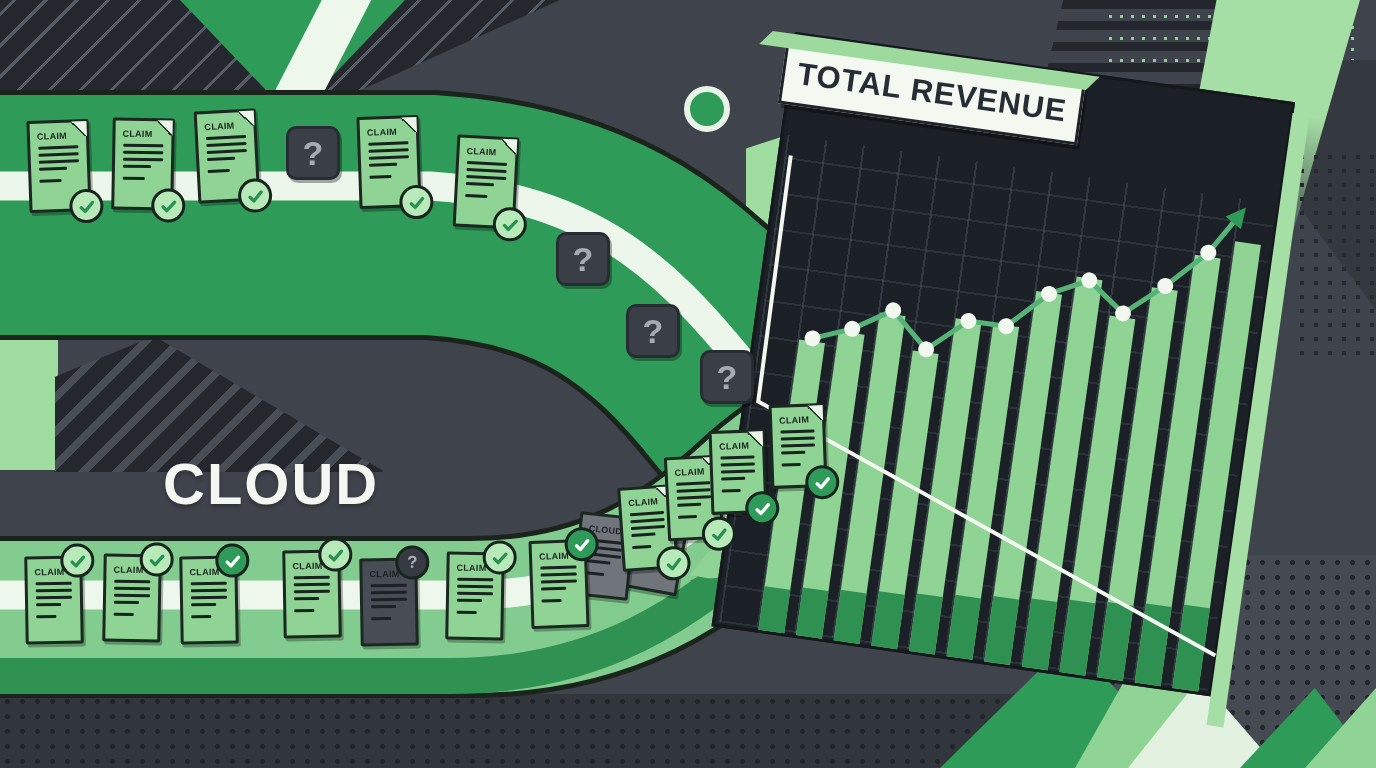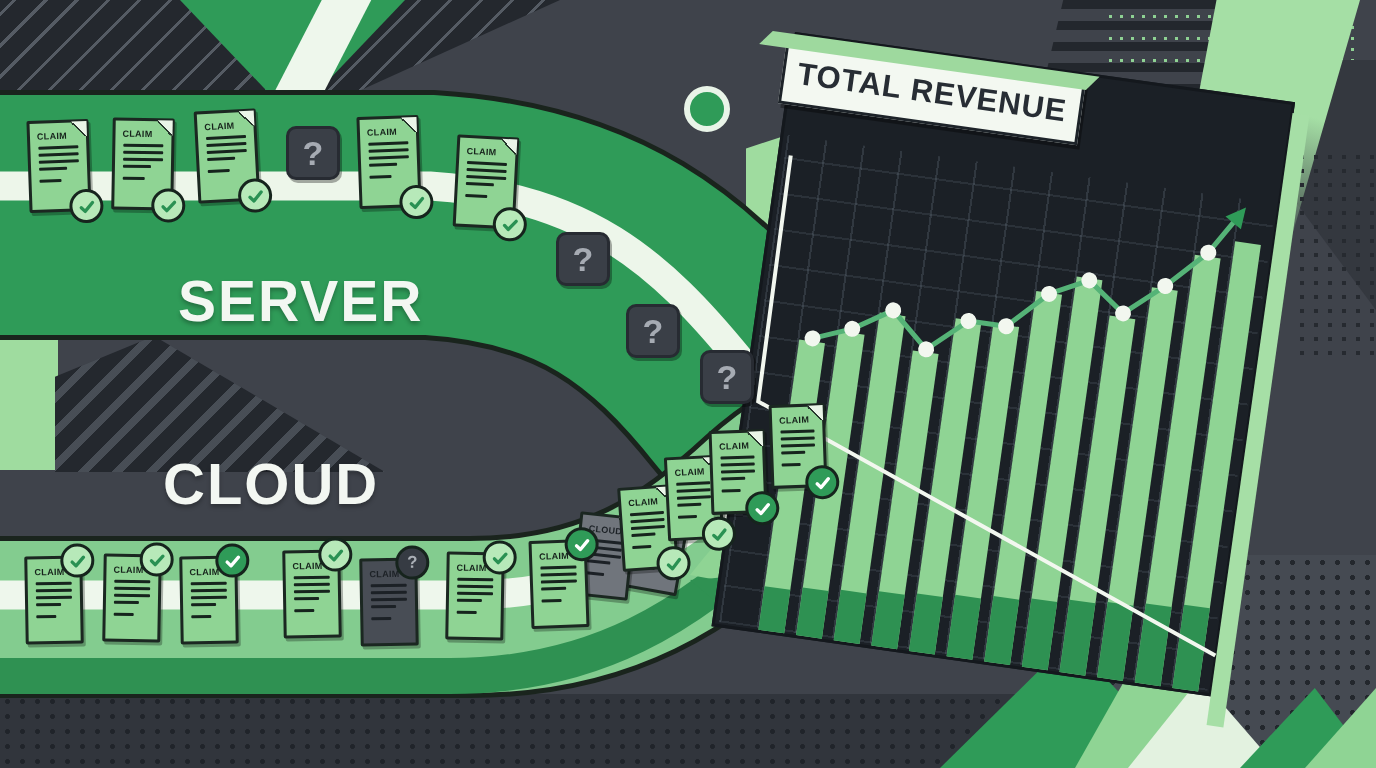--- a/index.html
+++ b/index.html
@@ -195,21 +195,20 @@
         <circle cx="361" cy="230" r="8" fill="#f2f7ef"></circle>
         <circle cx="399" cy="197" r="8" fill="#f2f7ef"></circle>
         <circle cx="437" cy="158" r="8" fill="#f2f7ef"></circle>
       </svg>
     <div class="banner">
       <div class="banner-strip"></div>
       <span class="banner-text">TOTAL REVENUE</span>
     </div>
   </div>
 
-  <div class="abs path-label lbl-server">SERVER</div>
   <div class="abs path-label lbl-cloud">CLOUD</div>
 
 <div class="doc gray" style="left: 628px; top: 508px; width: 56px; height: 84px; transform: rotate(10deg);">
       <span class="fold"></span>
       <span class="doc-title">CLOUD</span>
       <div class="doc-lines">
         <div class="ln"></div>
         <div class="ln"></div>
         <div class="ln"></div>
         <div class="ln w70"></div>

